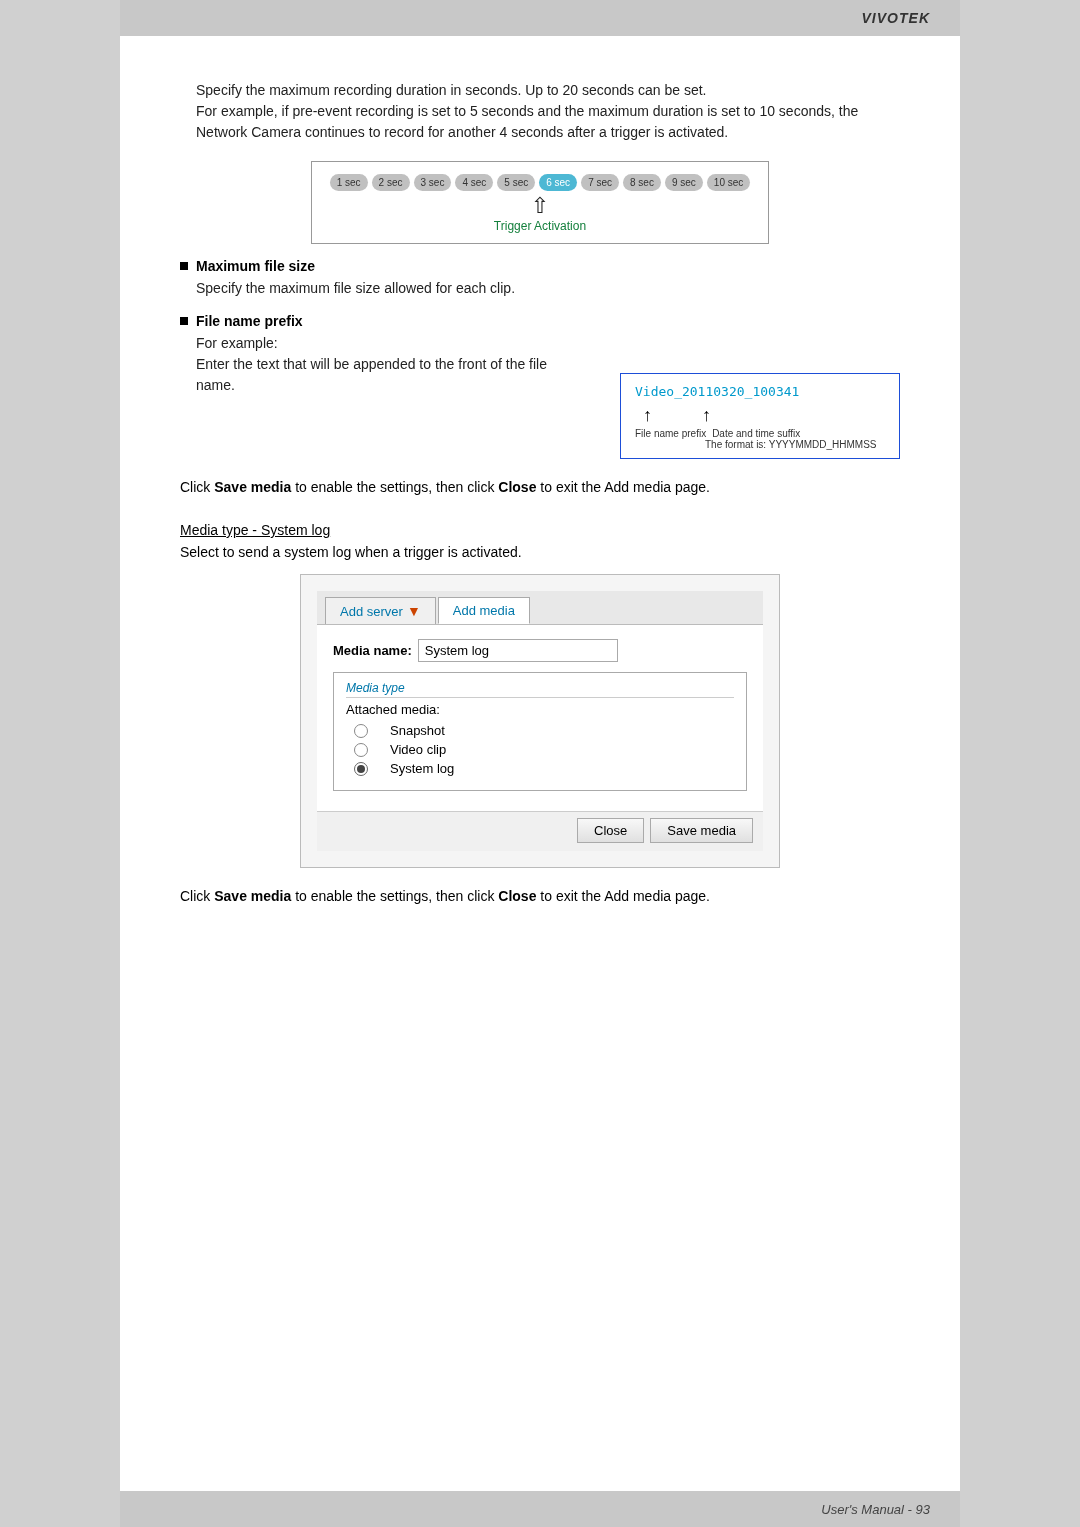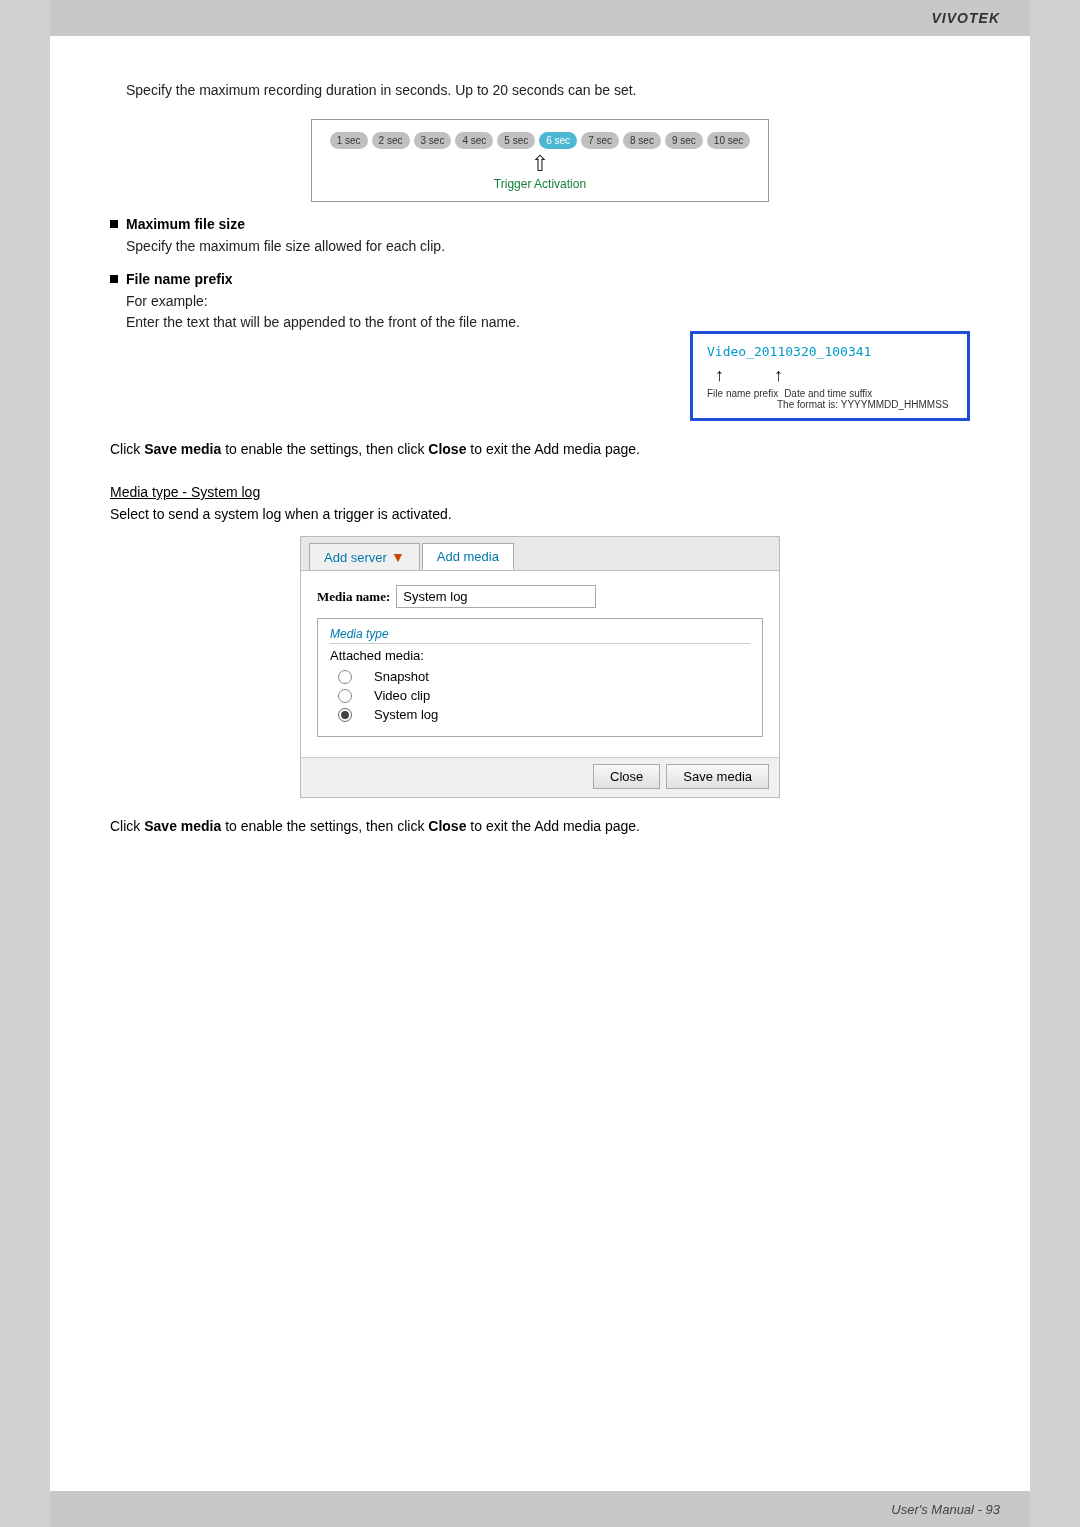--- a/index.html
+++ b/index.html
@@ -7,21 +7,21 @@
       font-family: Arial, Helvetica, sans-serif;
       font-size: 14px;
       background: #d0d0d0;
       width: 1080px;
       min-height: 1527px;
       position: relative;
     }
     .page {
       background: #ffffff;
       margin: 0 auto;
-      width: 980px;
+      width: 840px;
       min-height: 1527px;
       position: relative;
       padding: 40px 60px 60px 60px;
     }
     .header-bar {
       position: absolute;
       top: 0; left: 0; right: 0;
       height: 36px;
       background: #c8c8c8;
       display: flex;
@@ -115,21 +115,21 @@
       line-height: 1;
       margin: 4px 0 2px 0;
       color: #222;
     }
     .trigger-label {
       text-align: center;
       font-size: 12px;
       color: #15803d;
     }
     .filename-box {
-      border: 3px solid #1d4ed8;
+      border: 1px solid #1d4ed8;
       padding: 10px 14px 8px 14px;
       background: #fff;
       min-width: 280px;
     }
     .filename-text {
       color: #0099cc;
       font-size: 13px;
       margin-bottom: 6px;
       font-family: monospace;
     }
@@ -150,21 +150,21 @@
       margin-bottom: 6px;
     }
     .media-type-desc {
       margin-bottom: 14px;
     }
 
     
     .ui-panel {
       border: 1px solid #bbb;
       background: #f5f5f5;
-      padding: 0;
+      padding: 16px;
       margin: 12px auto;
       width: 480px;
     }
     .ui-panel-tabs {
       display: flex;
       border-bottom: 1px solid #bbb;
       background: #e8e8e8;
       padding: 6px 8px 0 8px;
       gap: 2px;
     }
@@ -196,21 +196,20 @@
     .media-name-row {
       display: flex;
       align-items: center;
       margin-bottom: 10px;
       font-size: 13px;
     }
     .media-name-label {
       font-weight: bold;
       margin-right: 6px;
       white-space: nowrap;
-      font-family: Liberation Serif, serif;
     }
     .media-name-input {
       border: 1px solid #aaa;
       padding: 3px 6px;
       font-size: 13px;
       width: 200px;
       background: #fff;
     }
     .media-type-box {
       border: 1px solid #aaa;
@@ -304,20 +303,21 @@
 
   <div class="header-bar">
     <span class="header-brand">VIVOTEK</span>
   </div>
 
   <div class="content">
 
     <div class="bullet-item">
       <div class="bullet-body">
         <div>Specify the maximum recording duration in seconds. Up to 20 seconds can be set.</div>
+        <div>For example, if pre-event recording is set to 5 seconds and the maximum duration is set to 10 seconds, the Network Camera continues to record for another 4 seconds after a trigger is activated.</div>
       </div>
 
       <div class="timeline-container">
         <div class="timeline-box">
           <div class="timeline-pills">
 
           <span class="pill">1 sec</span>
               <span class="pill">2 sec</span>
               <span class="pill">3 sec</span>
               <span class="pill">4 sec</span>

